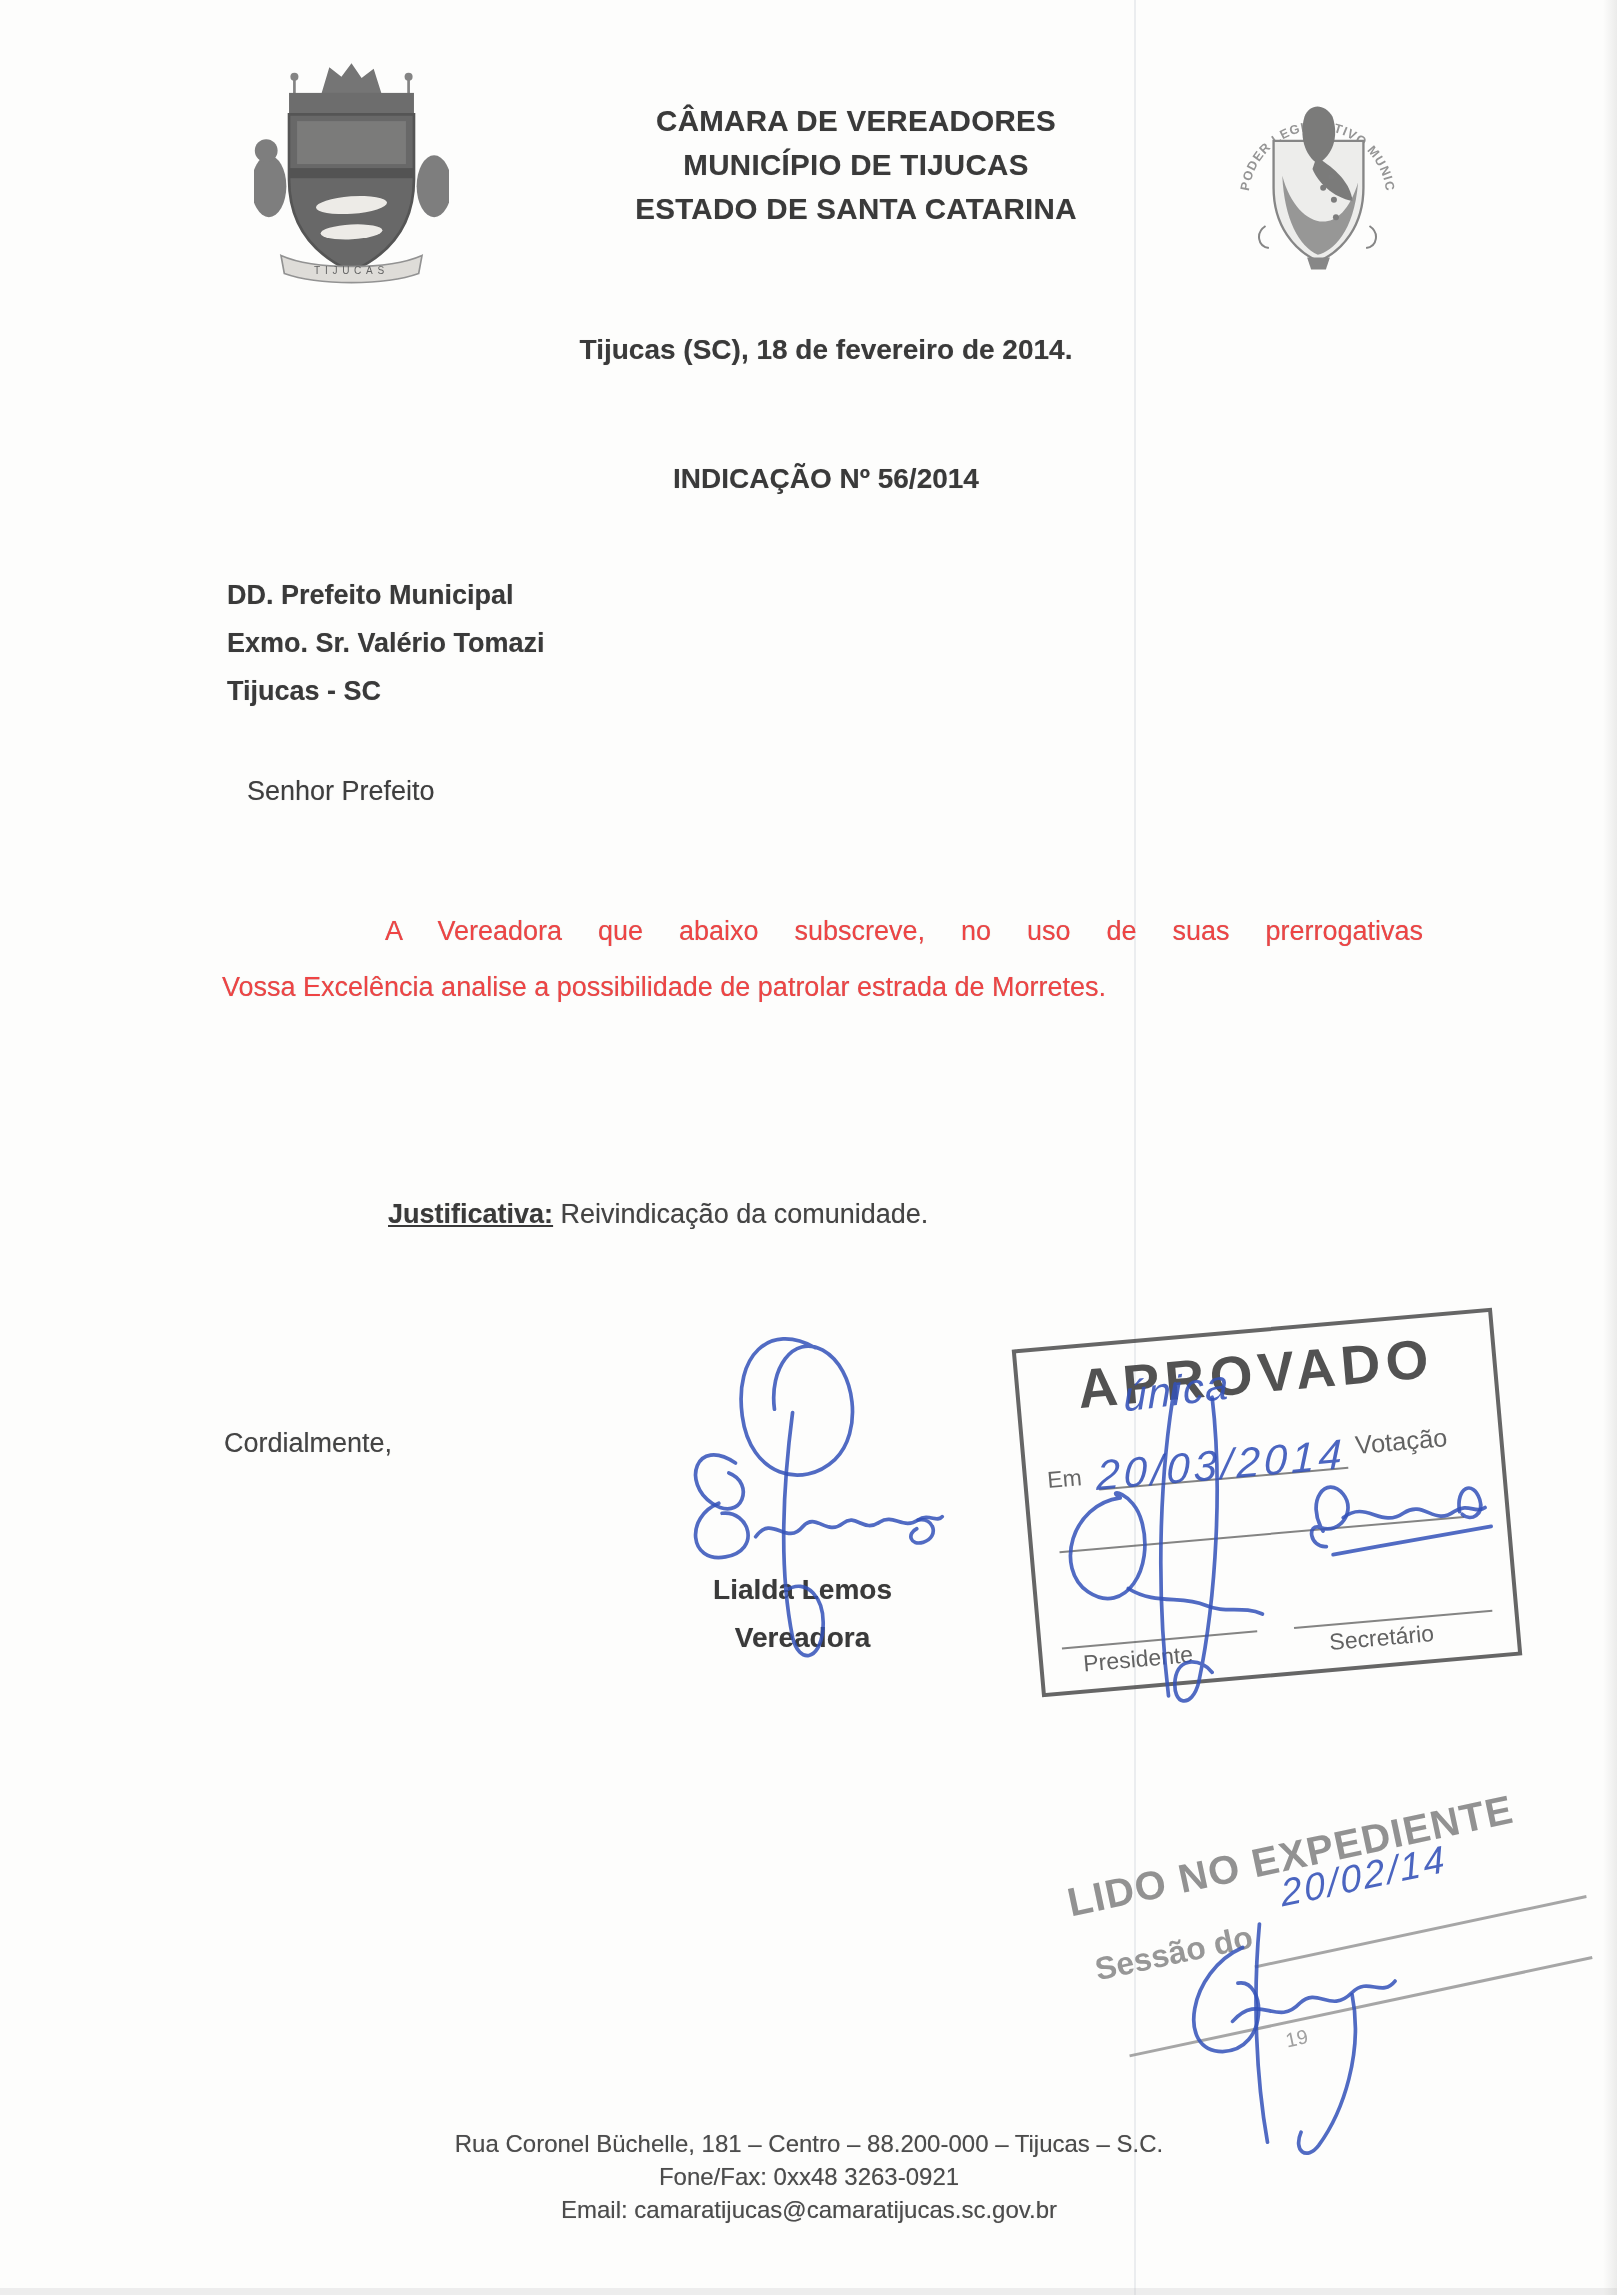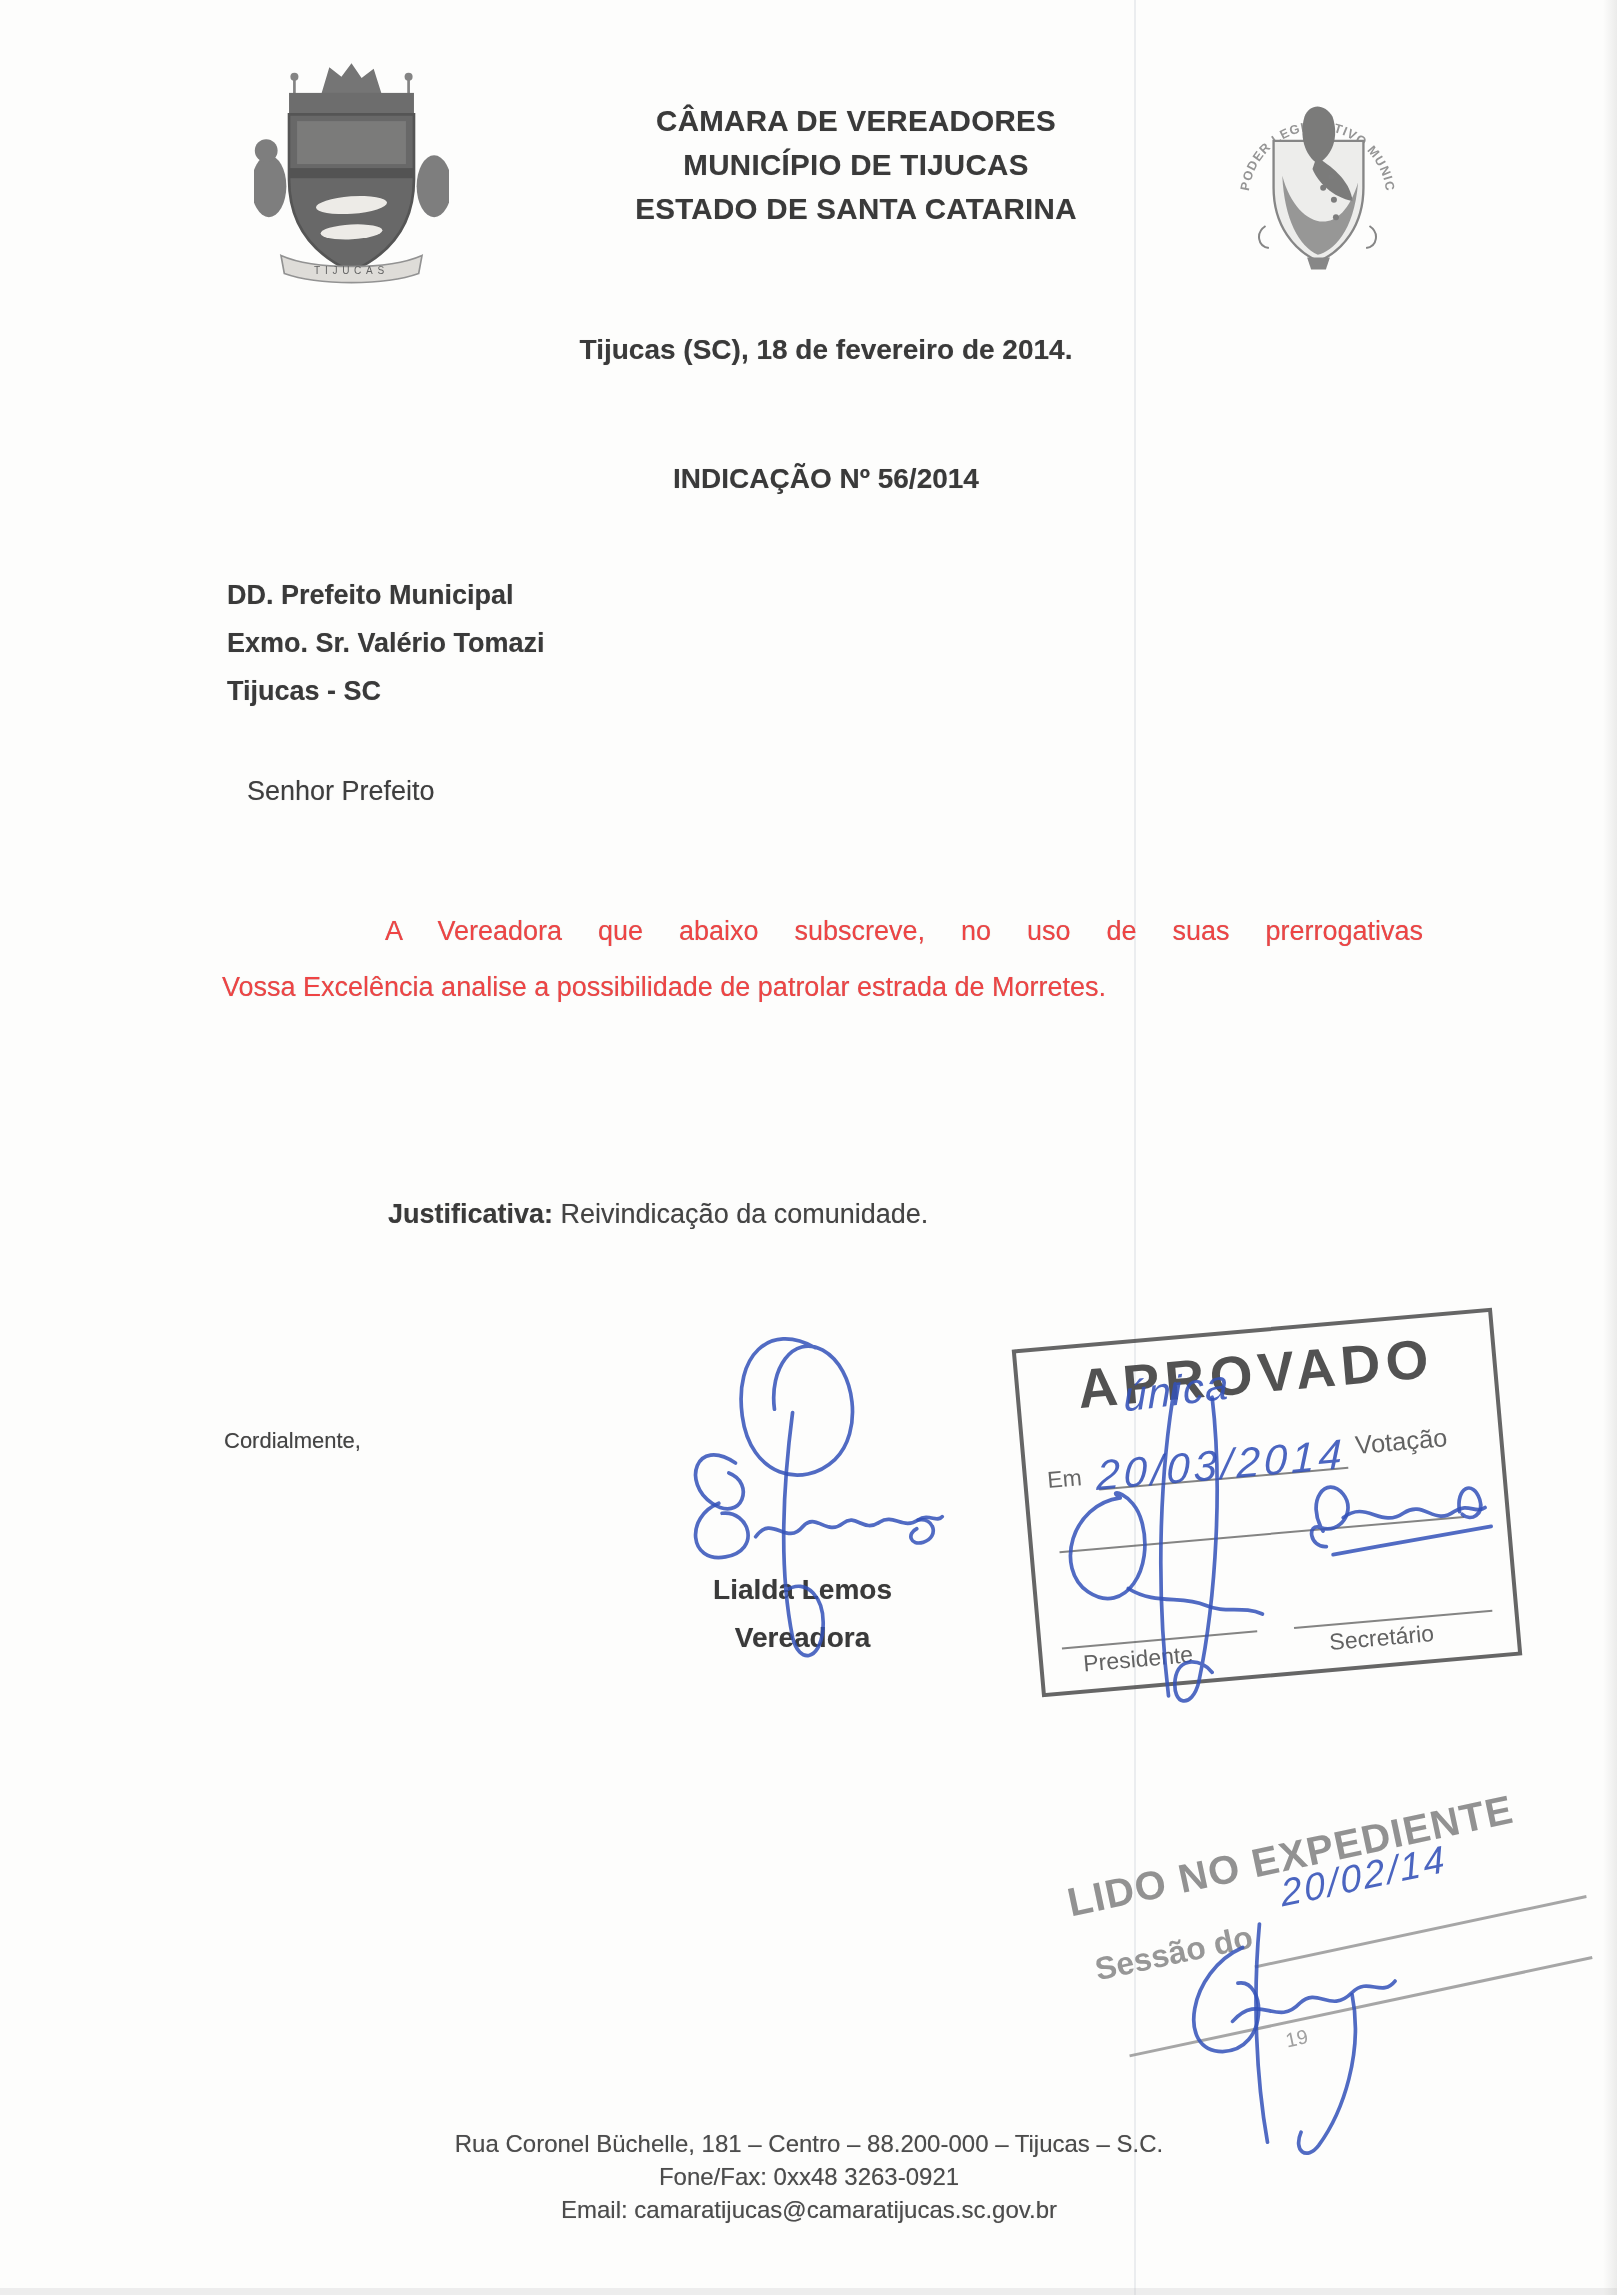--- a/index.html
+++ b/index.html
@@ -4,21 +4,21 @@
 <style>
   html,body{margin:0;padding:0;}
   body{
     width:1618px;height:2295px;position:relative;overflow:hidden;
     background:#fdfdfc;
     font-family:"Liberation Sans", sans-serif;
     color:#3f3f3f;
   }
   .abs{position:absolute;}
   .scantext{text-shadow:0 0 0.7px rgba(64,64,64,.45);}
-  .bold{font-weight:bold;color:#3a3a3a;}
+  .bold{font-weight:bold;color:#3a3a3a;text-decoration:underline;}
 
   
   .scanline-v{left:1134px;top:0;width:2px;height:2295px;background:rgba(165,175,190,.20);}
   .scan-edge-right{right:0;top:0;width:14.8px;height:2295px;
     background:linear-gradient(to right, rgba(255,255,255,0), rgba(185,185,185,.28));}
   .scan-edge-bottom{left:0;bottom:0;width:1618px;height:6.7px;background:rgba(190,190,190,.25);}
 
   
   .header-text{left:470px;top:99px;width:772px;text-align:center;
     font-size:29.5px;font-weight:bold;line-height:44px;color:#3a3a3a;letter-spacing:0.3px;}
@@ -29,21 +29,21 @@
   .doc-title{left:0;top:463px;width:1652px;text-align:center;font-size:28px;font-weight:bold;color:#3a3a3a;}
 
   .addressee{left:227px;top:571px;font-size:27px;font-weight:bold;line-height:48px;color:#3a3a3a;}
   .salutation{left:207px;top:776px;font-size:27px;margin-left:40px;}
 
   .body-par{left:222px;top:903px;width:1201px;font-size:27px;line-height:56px;color:#ef4444;}
   .jline{text-align:justify;text-align-last:justify;}
   .indent{padding-left:163px;}
 
   .justif{left:388px;top:1199px;font-size:27px;color:#444;}
-  .closing{left:224px;top:1428px;font-size:22px;color:#444;}
+  .closing{left:224px;top:1428px;font-size:27px;color:#444;}
 
   .signer{left:655px;top:1551px;width:295px;text-align:center;
     font-size:28px;font-weight:bold;line-height:48px;color:#3a3a3a;margin-top:15px;}
 
   
   .stamp-aprovado{
     left:1026px;top:1328px;width:474px;height:341px;
     border:4.7px solid rgba(68,68,68,.82);
     transform:rotate(-5deg);transform-origin:center;
     color:#4a4a4a;

